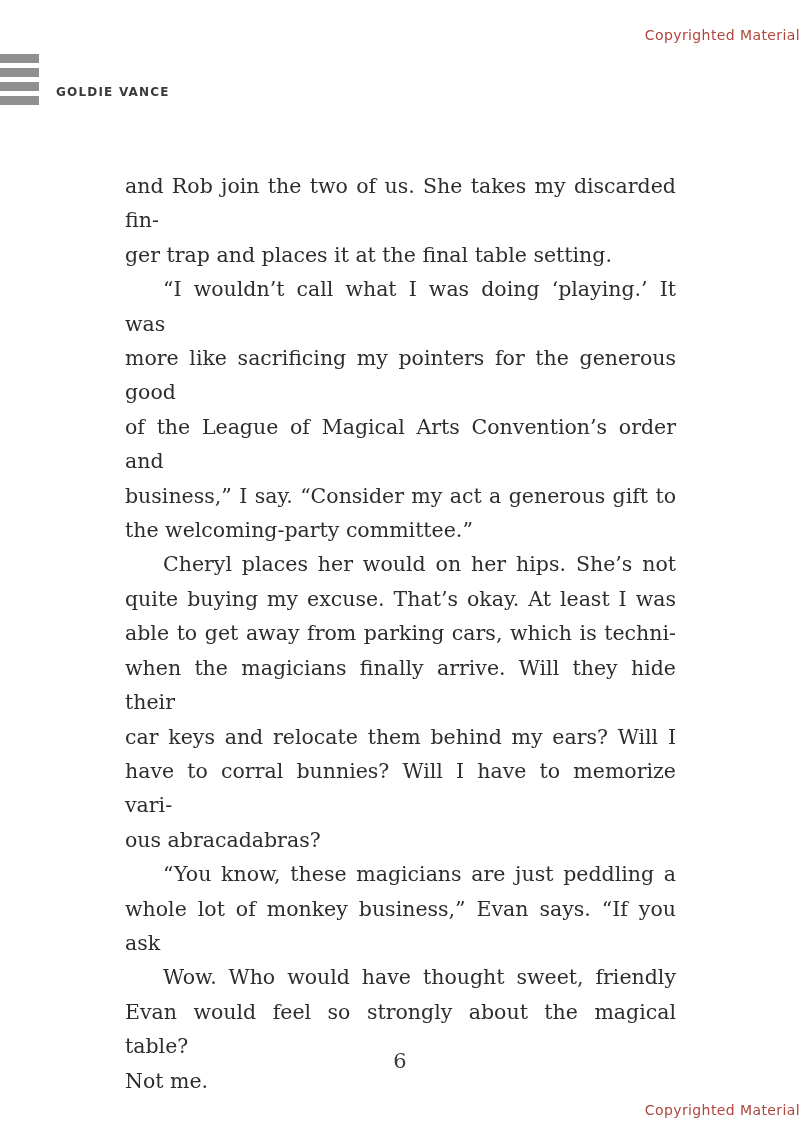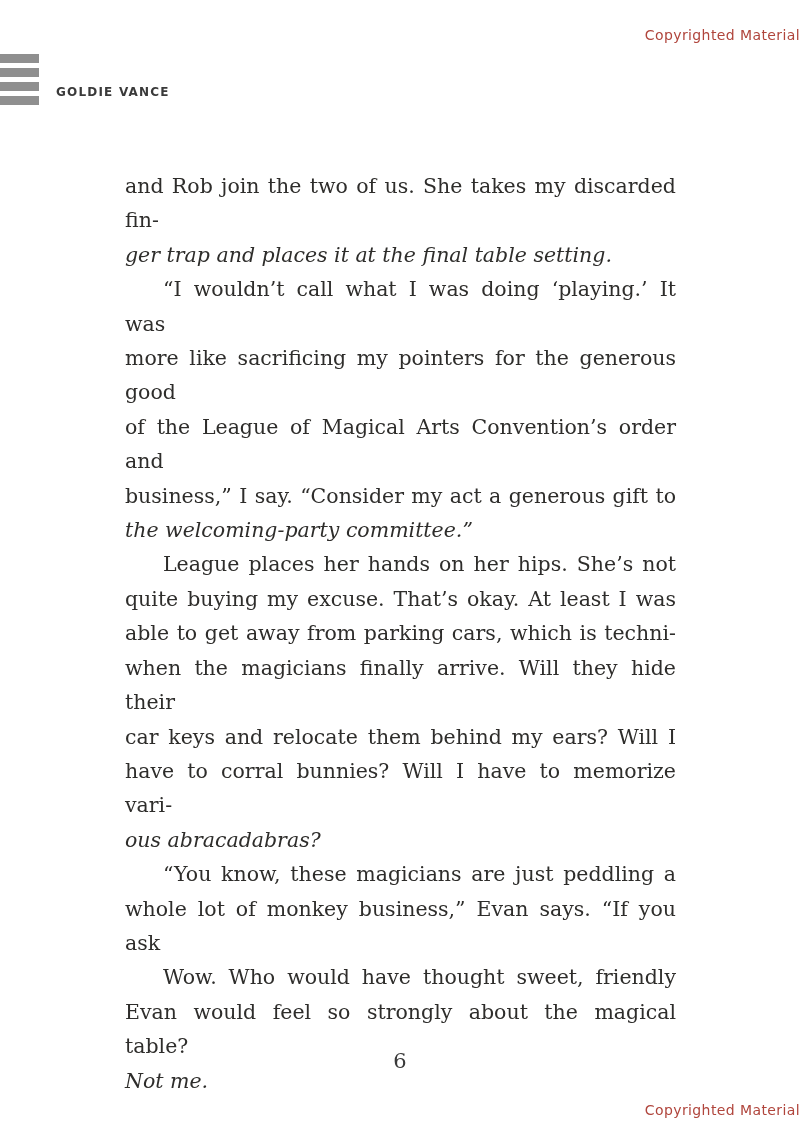--- a/index.html
+++ b/index.html
@@ -55,21 +55,21 @@
     left: 125px;
     width: 551px;
     font-size: 20.5px;
   }
   .line {
     line-height: 34.4px;
     text-align: justify;
     text-align-last: justify;
     white-space: normal;
   }
-  .line.last { text-align-last: left; font-style: italic; }
+  .line.last { text-align-last: left; }
   .line.indent { text-indent: 38px; }
 
   .page-number {
     position: absolute;
     top: 1049px;
     left: 0; right: 0;
     text-align: center;
     font-size: 21px;
     color: #3a3a3a;
   }
@@ -95,21 +95,21 @@
       <div class="line last">ger trap and places it at the final table setting.</div>
     </div>
     <div class="paragraph">
       <div class="line indent">“I wouldn’t call what I was doing ‘playing.’ It was</div>
       <div class="line">more like sacrificing my pointers for the generous good</div>
       <div class="line">of the League of Magical Arts Convention’s order and</div>
       <div class="line">business,” I say. “Consider my act a generous gift to</div>
       <div class="line last">the welcoming-party committee.”</div>
     </div>
     <div class="paragraph">
-      <div class="line indent">League places her hands on her hips. She’s not</div>
+      <div class="line indent">Cheryl places her would on her hips. She’s not</div>
       <div class="line">quite buying my excuse. That’s okay. At least I was</div>
       <div class="line">able to get away from parking cars, which is techni-</div>
       <div class="line">when the magicians finally arrive. Will they hide their</div>
       <div class="line">car keys and relocate them behind my ears? Will I</div>
       <div class="line">have to corral bunnies? Will I have to memorize vari-</div>
       <div class="line last">ous abracadabras?</div>
     </div>
     <div class="paragraph">
       <div class="line indent">“You know, these magicians are just peddling a</div>
       <div class="line">whole lot of monkey business,” Evan says. “If you ask</div>

